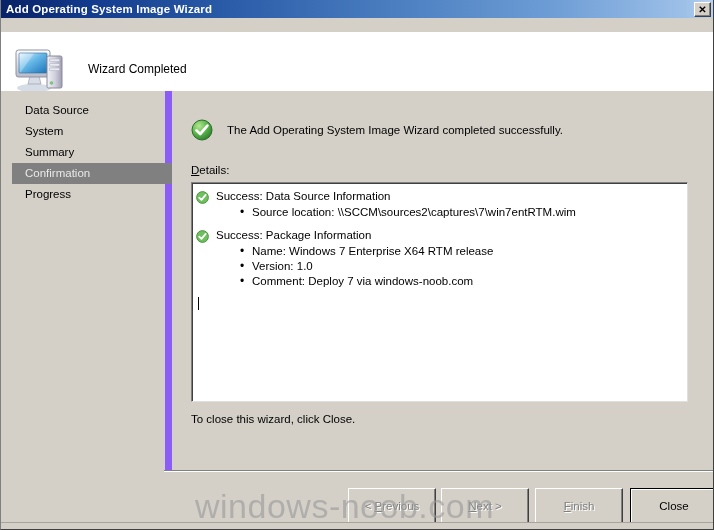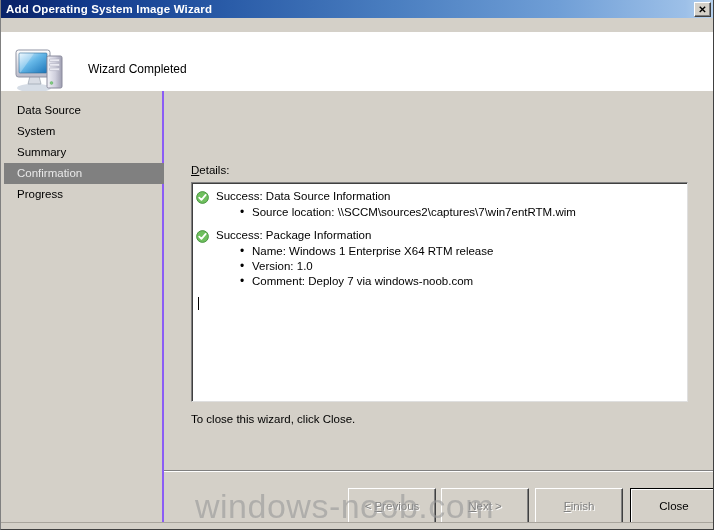--- a/index.html
+++ b/index.html
@@ -98,25 +98,25 @@
     left: 1px; top: 91px;
     width: 712px;
     height: 431px;
     background: #d4d0c8;
     box-sizing: border-box;
   }
 
   
   .sidebar {
     position: absolute;
-    left: 0; top: 0;
+    left: 8px; top: 0;
     width: 163px;
     height: 431px;
     background: #d4d0c8;
-    border-right: 2px solid #8b5cf6;
+    border-right: 7px solid #8b5cf6;
     box-sizing: border-box;
   }
   .sidebar-inner {
     padding-top: 9px;
   }
   .side-item {
     height: 21px;
     line-height: 21px;
     padding-left: 13px;
     font-size: 11.5px;
@@ -366,20 +366,36 @@
         <div class="side-item">Data Source</div>
         <div class="side-item">System</div>
         <div class="side-item">Summary</div>
         <div class="side-item selected">Confirmation</div>
         <div class="side-item">Progress</div>
       </div>
     </div>
 
     <div class="main">
 
+      <div class="success-row">
+        <span class="success-icon-lg">
+          <svg width="22" height="22" viewBox="0 0 22 22" xmlns="http://www.w3.org/2000/svg">
+            <defs>
+              <radialGradient id="gc1" cx="35%" cy="30%" r="78%">
+                <stop offset="0%" stop-color="#b5e88f"></stop>
+                <stop offset="55%" stop-color="#56b24a"></stop>
+                <stop offset="100%" stop-color="#2e7a2a"></stop>
+              </radialGradient>
+            </defs>
+            <circle cx="11" cy="11" r="10" fill="url(#gc1)" stroke="#2c6e28" stroke-width="1"></circle>
+            <path d="M5.5 11.4 L9.2 15 L16.4 6.6" fill="none" stroke="#ffffff" stroke-width="2.7" stroke-linecap="round" stroke-linejoin="round"></path>
+          </svg>
+        </span>
+        <div class="success-msg">The Add Operating System Image Wizard completed successfully.</div>
+      </div>
 
       <div class="details-label"><span class="acc">D</span><span>etails:</span></div>
 
       <div class="details-box">
 
         <div class="detail-group">
           <div class="detail-head">
             <span class="success-icon-sm">
               <svg width="13" height="13" viewBox="0 0 22 22" xmlns="http://www.w3.org/2000/svg">
                 <circle cx="11" cy="11" r="10" fill="#6fbf5e" stroke="#3d8a34" stroke-width="1.4"></circle>
@@ -397,21 +413,21 @@
           <div class="detail-head">
             <span class="success-icon-sm">
               <svg width="13" height="13" viewBox="0 0 22 22" xmlns="http://www.w3.org/2000/svg">
                 <circle cx="11" cy="11" r="10" fill="#6fbf5e" stroke="#3d8a34" stroke-width="1.4"></circle>
                 <path d="M5.5 11.4 L9.2 15 L16.4 6.6" fill="none" stroke="#ffffff" stroke-width="3" stroke-linecap="round" stroke-linejoin="round"></path>
               </svg>
             </span>
             <span class="detail-head-text">Success: Package Information</span>
           </div>
           <ul class="detail-bullets">
-            <li>Name: Windows 1 Enterprise X64 RTM release</li>
+            <li>Name: Windows 7 Enterprise X64 RTM release</li>
             <li>Version: 1.0</li>
             <li>Comment: Deploy 7 via windows-noob.com</li>
           </ul>
         </div>
 
         <span class="caret"></span>
       </div>
 
       <div class="closing-text">To close this wizard, click Close.</div>
     </div>

